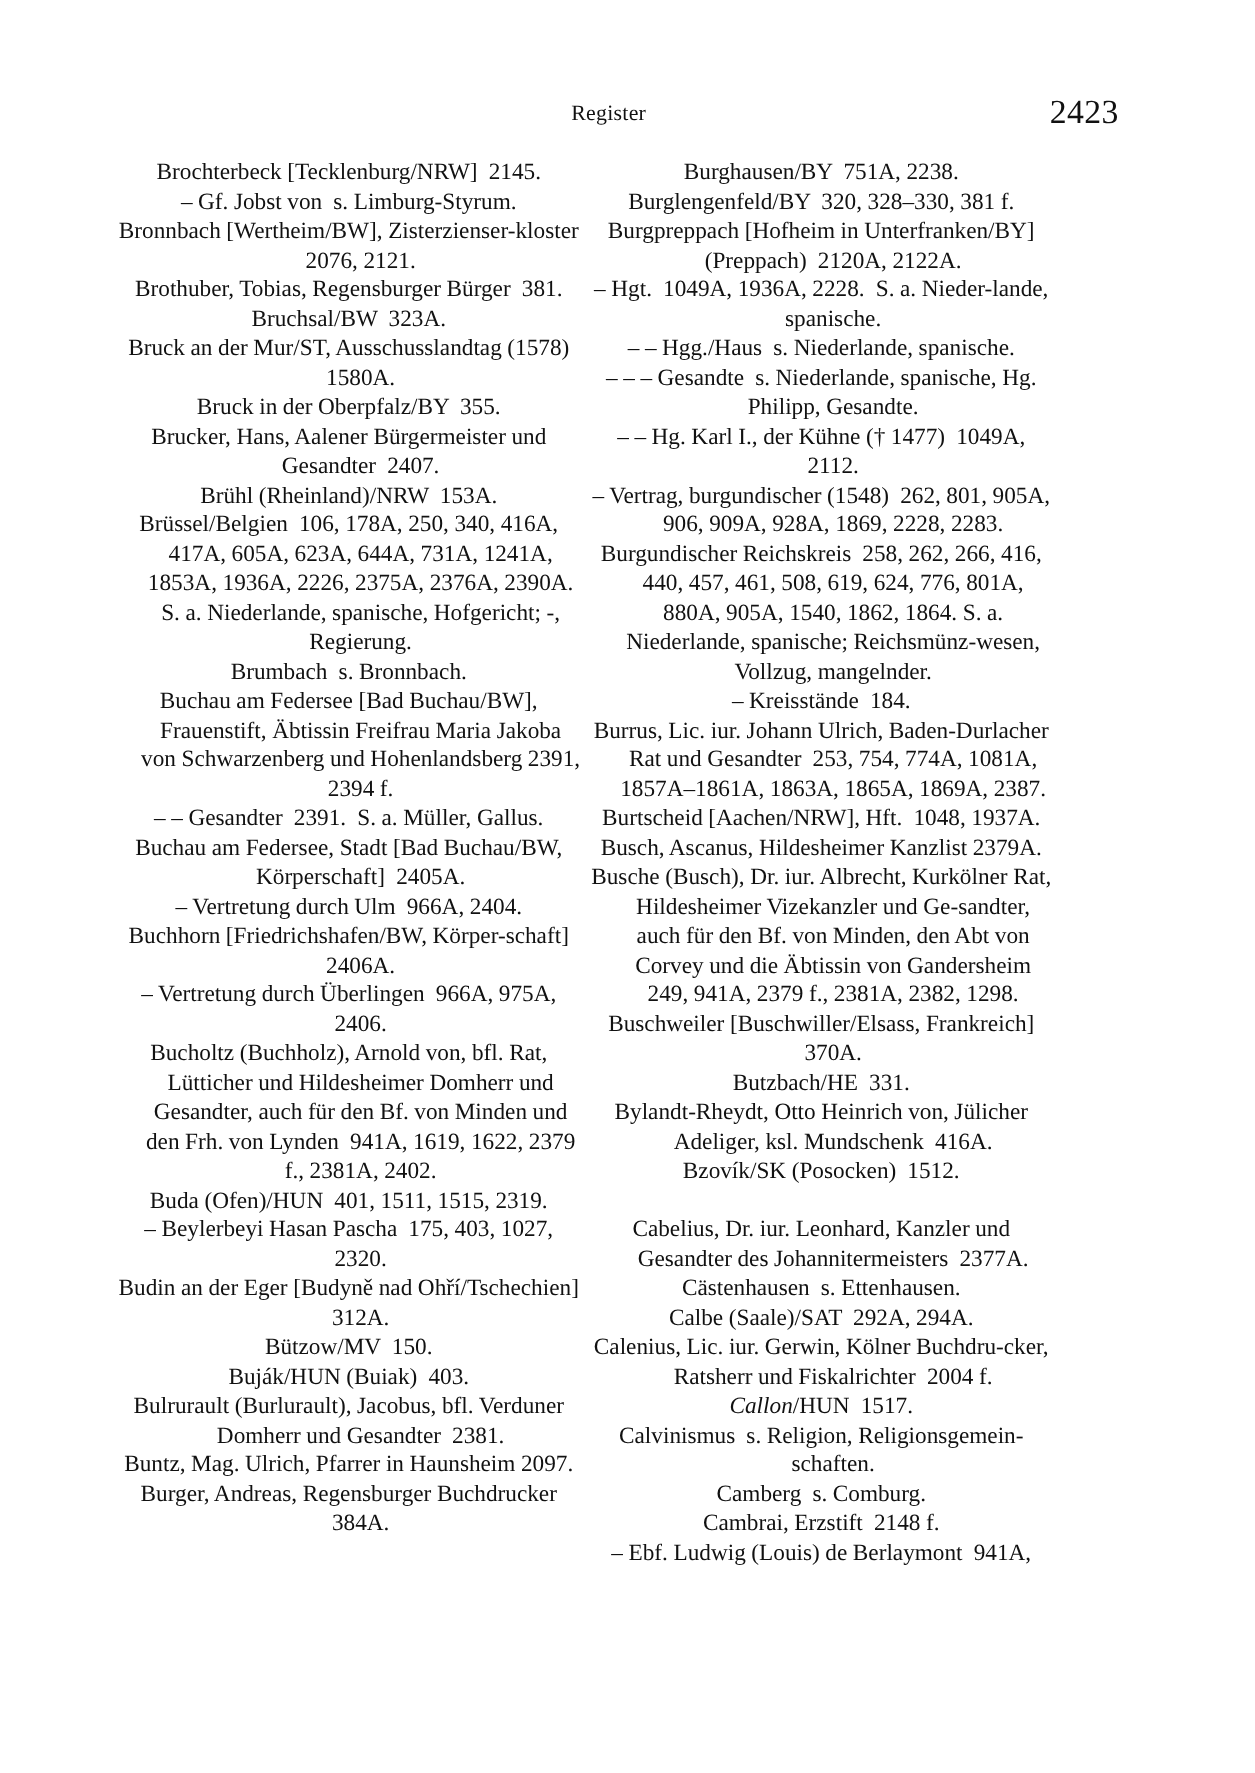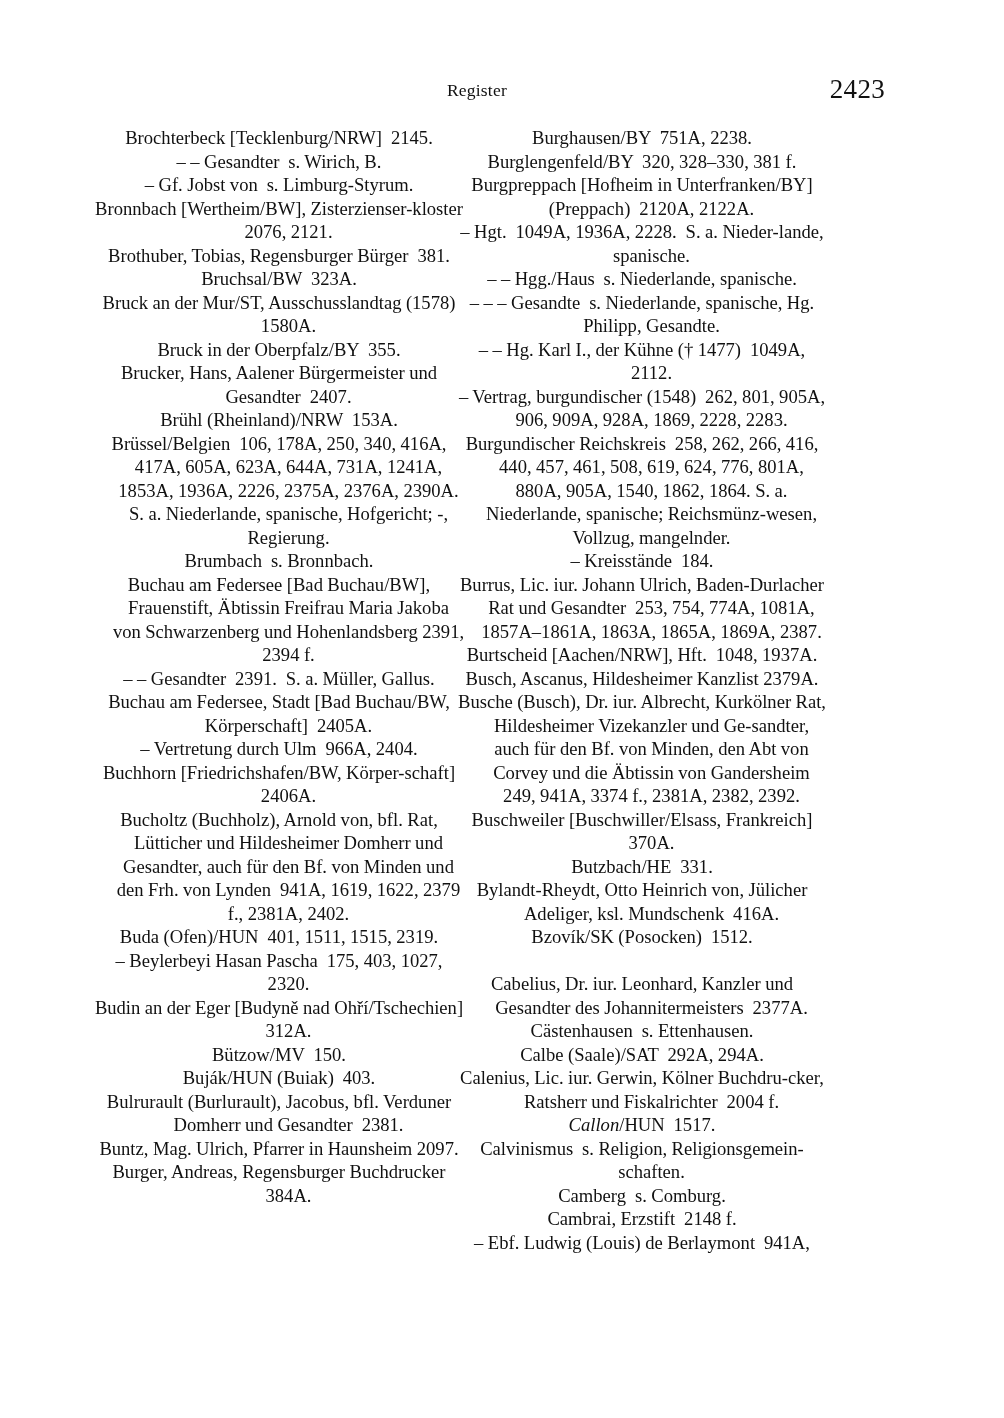--- a/index.html
+++ b/index.html
@@ -19,21 +19,21 @@
   .page {
     position: absolute;
     left: 0; top: 0;
     width: 1004px;
     height: 1418px;
   }
 
   
   .runhead {
     position: absolute;
-    left: 99px;
+    left: 109px;
     top: 74px;
     width: 786px;
     height: 34px;
   }
   .runhead-title {
     position: absolute;
     left: 348px;
     top: 6px;
     font-size: 17.5px;
     letter-spacing: 0.2px;
@@ -55,21 +55,21 @@
     top: 126px;
     width: 786px;
     height: 1130px;
   }
   .col {
     position: absolute;
     top: 0;
     width: 372px;
   }
   .col-left  { left: 0px; }
-  .col-right { left: 363px; }
+  .col-right { left: 378px; }
 
   .entry {
     font-size: 18.6px;
     line-height: 23.5px;
     padding-left: 19px;
     text-indent: -19px;
     margin: 0;
     text-align: center;
     white-space: pre-wrap;
     word-spacing: -0.2px;
@@ -89,36 +89,36 @@
 <div class="page">
 
   <div class="runhead">
     <div class="runhead-title">Register</div>
     <div class="runhead-folio">2423</div>
   </div>
 
   <div class="columns">
     <div class="col col-left" id="col-left">
         <p class="entry">Brochterbeck [Tecklenburg/NRW]  2145.</p>
-        <p class="entry">– – Gesandter  s. Wirich, B.</p>
         <p class="entry">– Gf. Jobst von  s. Limburg-Styrum.</p>
         <p class="entry">Bronnbach [Wertheim/BW], Zisterzienser-kloster  2076, 2121.</p>
         <p class="entry">Brothuber, Tobias, Regensburger Bürger  381.</p>
         <p class="entry">Bruchsal/BW  323A.</p>
         <p class="entry">Bruck an der Mur/ST, Ausschusslandtag (1578)  1580A.</p>
         <p class="entry">Bruck in der Oberpfalz/BY  355.</p>
         <p class="entry">Brucker, Hans, Aalener Bürgermeister und Gesandter  2407.</p>
         <p class="entry">Brühl (Rheinland)/NRW  153A.</p>
         <p class="entry">Brüssel/Belgien  106, 178A, 250, 340, 416A, 417A, 605A, 623A, 644A, 731A, 1241A, 1853A, 1936A, 2226, 2375A, 2376A, 2390A.  S. a. Niederlande, spanische, Hofgericht; -, Regierung.</p>
         <p class="entry">Brumbach  s. Bronnbach.</p>
         <p class="entry">Buchau am Federsee [Bad Buchau/BW], Frauenstift, Äbtissin Freifrau Maria Jakoba von Schwarzenberg und Hohenlandsberg 2391, 2394 f.</p>
         <p class="entry">– – Gesandter  2391.  S. a. Müller, Gallus.</p>
         <p class="entry">Buchau am Federsee, Stadt [Bad Buchau/BW, Körperschaft]  2405A.</p>
         <p class="entry">– Vertretung durch Ulm  966A, 2404.</p>
         <p class="entry">Buchhorn [Friedrichshafen/BW, Körper-schaft]  2406A.</p>
+        <p class="entry">– Vertretung durch Überlingen  966A, 975A, 2406.</p>
         <p class="entry">Bucholtz (Buchholz), Arnold von, bfl. Rat, Lütticher und Hildesheimer Domherr und Gesandter, auch für den Bf. von Minden und den Frh. von Lynden  941A, 1619, 1622, 2379 f., 2381A, 2402.</p>
         <p class="entry">Buda (Ofen)/HUN  401, 1511, 1515, 2319.</p>
         <p class="entry">– Beylerbeyi Hasan Pascha  175, 403, 1027, 2320.</p>
         <p class="entry">Budin an der Eger [Budyně nad Ohří/Tschechien]  312A.</p>
         <p class="entry">Bützow/MV  150.</p>
         <p class="entry">Buják/HUN (Buiak)  403.</p>
         <p class="entry">Bulrurault (Burlurault), Jacobus, bfl. Verduner Domherr und Gesandter  2381.</p>
         <p class="entry">Buntz, Mag. Ulrich, Pfarrer in Haunsheim 2097.</p>
         <p class="entry">Burger, Andreas, Regensburger Buchdrucker 384A.</p>
       </div>
@@ -129,21 +129,21 @@
         <p class="entry">– Hgt.  1049A, 1936A, 2228.  S. a. Nieder-lande, spanische.</p>
         <p class="entry">– – Hgg./Haus  s. Niederlande, spanische.</p>
         <p class="entry">– – – Gesandte  s. Niederlande, spanische, Hg. Philipp, Gesandte.</p>
         <p class="entry">– – Hg. Karl I., der Kühne († 1477)  1049A, 2112.</p>
         <p class="entry">– Vertrag, burgundischer (1548)  262, 801, 905A, 906, 909A, 928A, 1869, 2228, 2283.</p>
         <p class="entry">Burgundischer Reichskreis  258, 262, 266, 416, 440, 457, 461, 508, 619, 624, 776, 801A, 880A, 905A, 1540, 1862, 1864. S. a. Niederlande, spanische; Reichsmünz-wesen, Vollzug, mangelnder.</p>
         <p class="entry">– Kreisstände  184.</p>
         <p class="entry">Burrus, Lic. iur. Johann Ulrich, Baden-Durlacher Rat und Gesandter  253, 754, 774A, 1081A, 1857A–1861A, 1863A, 1865A, 1869A, 2387.</p>
         <p class="entry">Burtscheid [Aachen/NRW], Hft.  1048, 1937A.</p>
         <p class="entry">Busch, Ascanus, Hildesheimer Kanzlist 2379A.</p>
-        <p class="entry">Busche (Busch), Dr. iur. Albrecht, Kurkölner Rat, Hildesheimer Vizekanzler und Ge-sandter, auch für den Bf. von Minden, den Abt von Corvey und die Äbtissin von Gandersheim  249, 941A, 3374 f., 2381A, 2382, 2392.</p>
+        <p class="entry">Busche (Busch), Dr. iur. Albrecht, Kurkölner Rat, Hildesheimer Vizekanzler und Ge-sandter, auch für den Bf. von Minden, den Abt von Corvey und die Äbtissin von Gandersheim  249, 941A, 2379 f., 2381A, 2382, 1298.</p>
         <p class="entry">Buschweiler [Buschwiller/Elsass, Frankreich] 370A.</p>
         <p class="entry">Butzbach/HE  331.</p>
         <p class="entry">Bylandt-Rheydt, Otto Heinrich von, Jülicher Adeliger, ksl. Mundschenk  416A.</p>
         <p class="entry">Bzovík/SK (Posocken)  1512.</p>
         <div class="gap"></div>
         <p class="entry">Cabelius, Dr. iur. Leonhard, Kanzler und Gesandter des Johannitermeisters  2377A.</p>
         <p class="entry">Cästenhausen  s. Ettenhausen.</p>
         <p class="entry">Calbe (Saale)/SAT  292A, 294A.</p>
         <p class="entry">Calenius, Lic. iur. Gerwin, Kölner Buchdru-cker, Ratsherr und Fiskalrichter  2004 f.</p>
         <p class="entry"><span class="it">Callon</span>/HUN  1517.</p>

